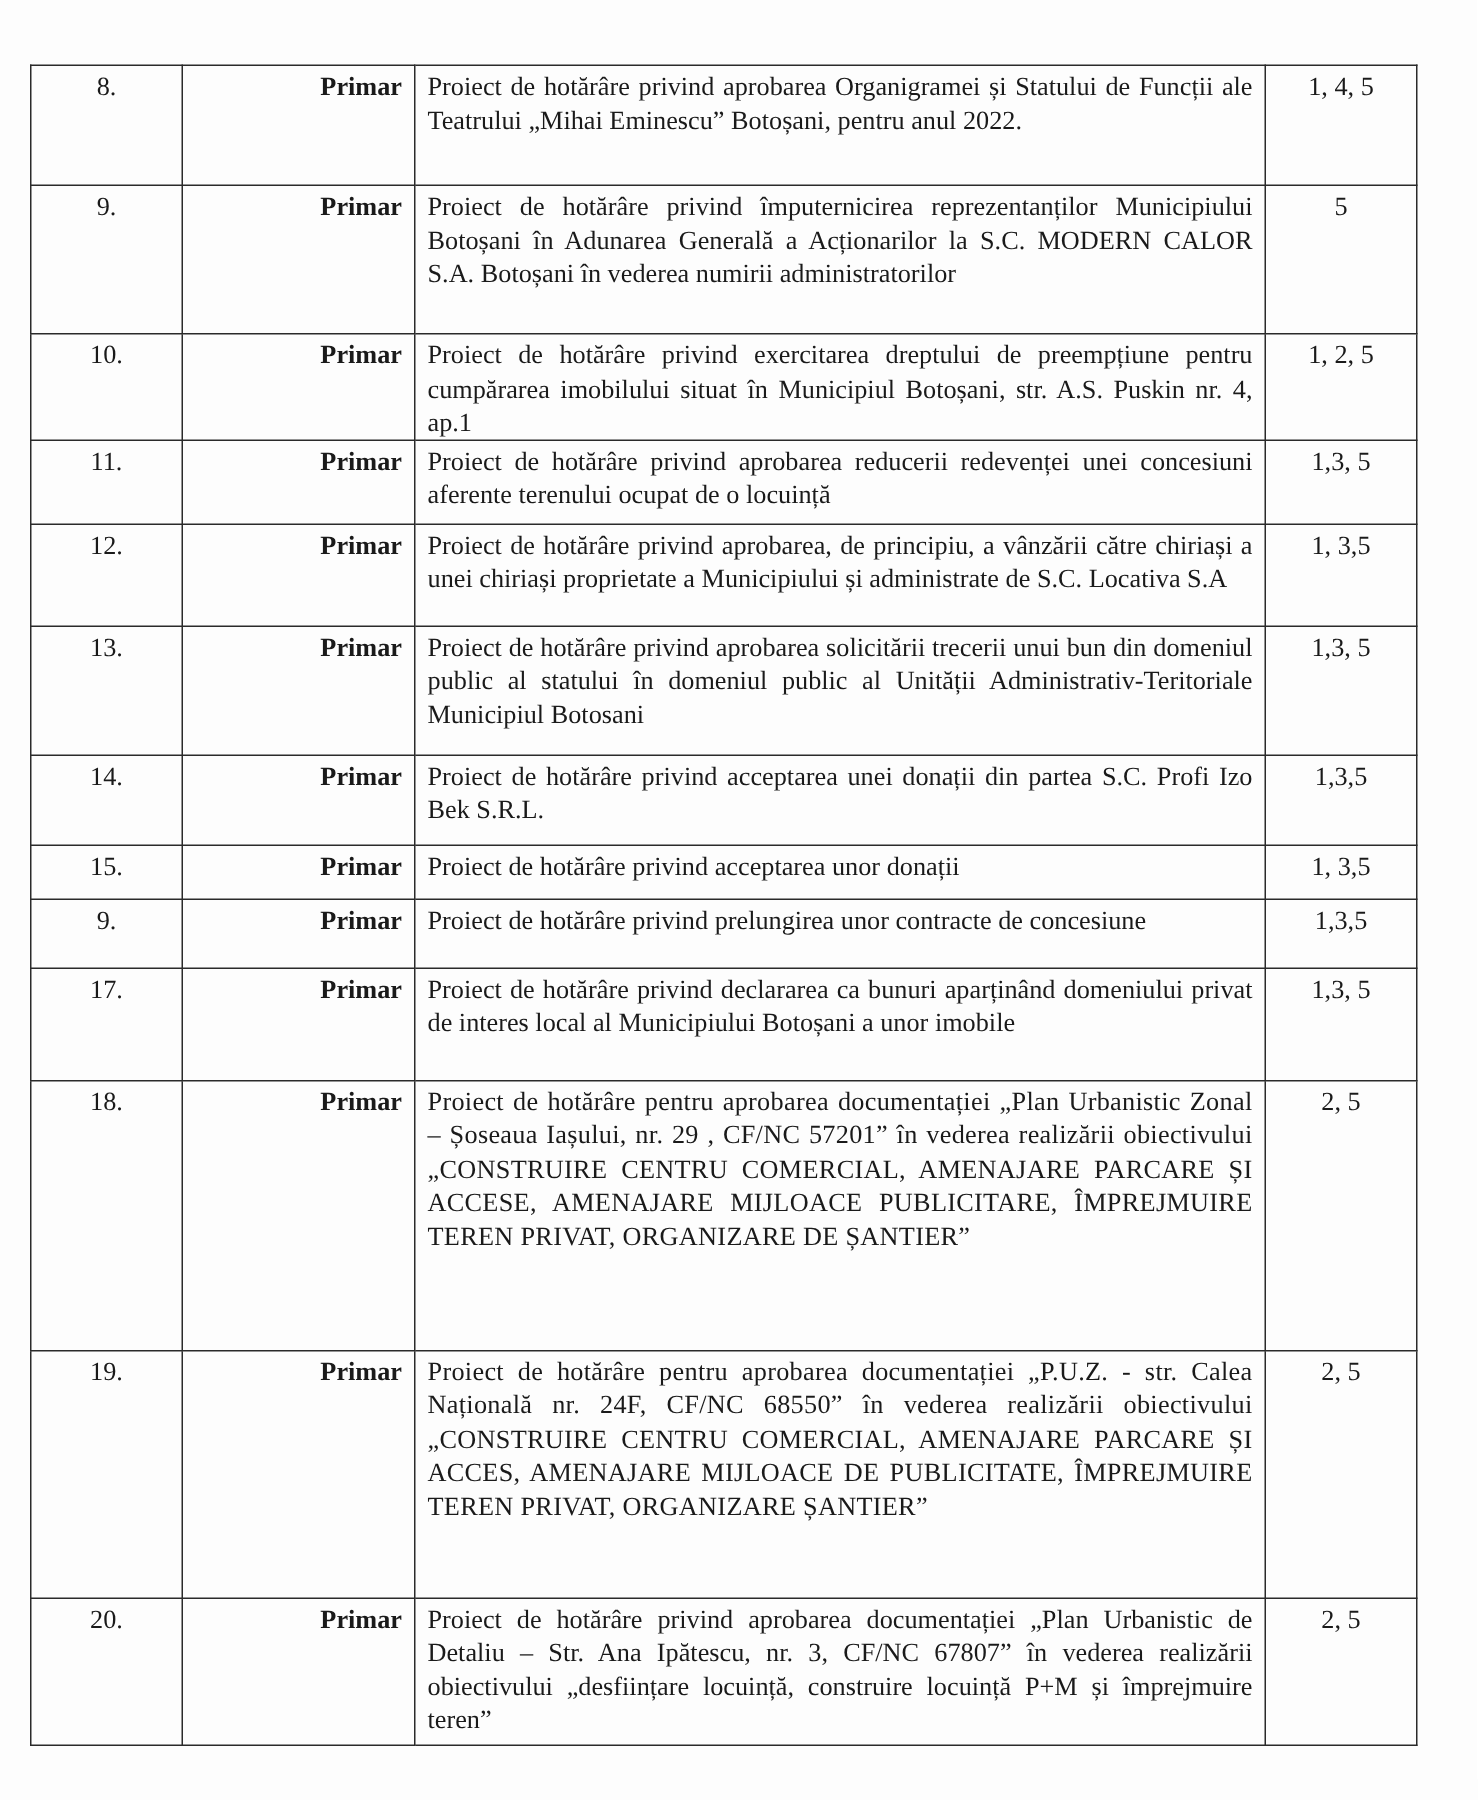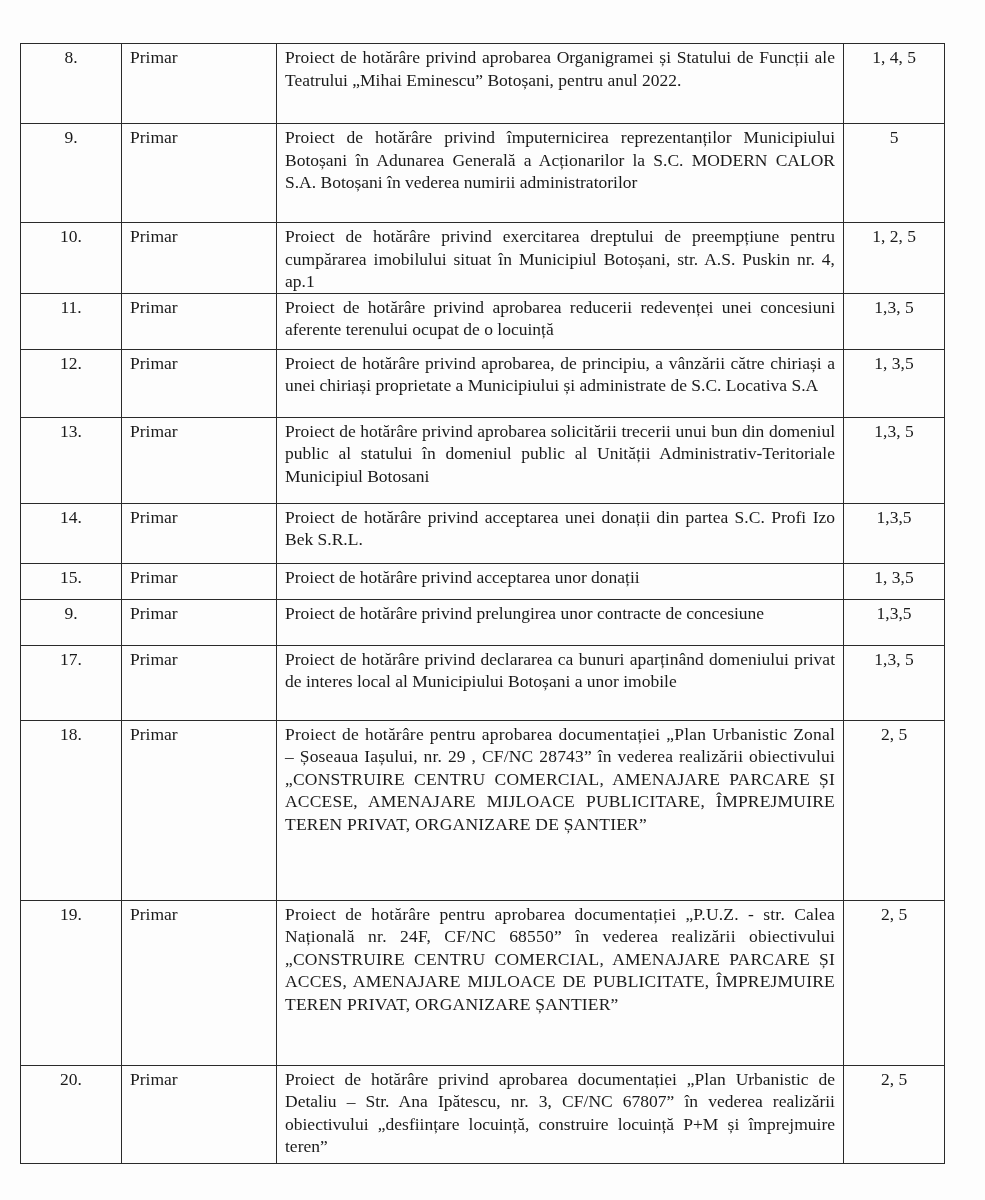--- a/index.html
+++ b/index.html
@@ -8,21 +8,21 @@
   .page { position: absolute; left: 0; top: 0; width: 985px; height: 1200px; background: #fdfdfd; }
   table.agenda {
     position: absolute; left: 20px; top: 43px; width: 922px;
     border-collapse: collapse; table-layout: fixed;
     font-size: 17.5px; line-height: 22.5px;
   }
   table.agenda td {
     border: 1.6px solid #2a2a2a; vertical-align: top; padding: 2px 8px 0 8px;
   }
   td.nr { width: 84px; text-align: center; font-weight: normal; padding-right: 16px; }
-  td.init { width: 138px; text-align: left; }
+  td.init { width: 138px; text-align: right; font-weight: bold; }
   td.title { width: 550px; text-align: justify; text-align-last: left; padding: 1px 8px 0 8px; }
   td.com { width: 84px; text-align: center; }
   td.title.caps { letter-spacing: 0.2px; }
   tr.r8 td { height: 77px; }
   tr.r9 td { height: 96px; }
   tr.r10 td { height: 65px; margin-left: 29px; }
   tr.r11 td { height: 53px; margin-top: 10px; }
   tr.r12 td { height: 65px; }
   tr.r13 td { height: 83px; }
   tr.r14 td { height: 57px; }
@@ -95,21 +95,21 @@
       </tr>
       <tr class="r17">
         <td class="nr">17.</td>
         <td class="init">Primar</td>
         <td class="title">Proiect de hotărâre privind declararea ca bunuri aparținând domeniului privat de interes local al Municipiului Botoșani a unor imobile</td>
         <td class="com">1,3, 5</td>
       </tr>
       <tr class="r18">
         <td class="nr">18.</td>
         <td class="init">Primar</td>
-        <td class="title caps">Proiect de hotărâre pentru aprobarea documentației „Plan Urbanistic Zonal – Șoseaua Iașului, nr. 29 , CF/NC 28743” în vederea realizării obiectivului „CONSTRUIRE CENTRU COMERCIAL, AMENAJARE PARCARE ȘI ACCESE, AMENAJARE MIJLOACE PUBLICITARE, ÎMPREJMUIRE TEREN PRIVAT, ORGANIZARE DE ȘANTIER”</td>
+        <td class="title caps">Proiect de hotărâre pentru aprobarea documentației „Plan Urbanistic Zonal – Șoseaua Iașului, nr. 29 , CF/NC 57201” în vederea realizării obiectivului „CONSTRUIRE CENTRU COMERCIAL, AMENAJARE PARCARE ȘI ACCESE, AMENAJARE MIJLOACE PUBLICITARE, ÎMPREJMUIRE TEREN PRIVAT, ORGANIZARE DE ȘANTIER”</td>
         <td class="com">2, 5</td>
       </tr>
       <tr class="r19">
         <td class="nr">19.</td>
         <td class="init">Primar</td>
         <td class="title caps">Proiect de hotărâre pentru aprobarea documentației „P.U.Z. - str. Calea Națională nr. 24F, CF/NC 68550” în vederea realizării obiectivului „CONSTRUIRE CENTRU COMERCIAL, AMENAJARE PARCARE ȘI ACCES, AMENAJARE MIJLOACE DE PUBLICITATE, ÎMPREJMUIRE TEREN PRIVAT, ORGANIZARE ȘANTIER”</td>
         <td class="com">2, 5</td>
       </tr>
       <tr class="r20">
         <td class="nr">20.</td>

